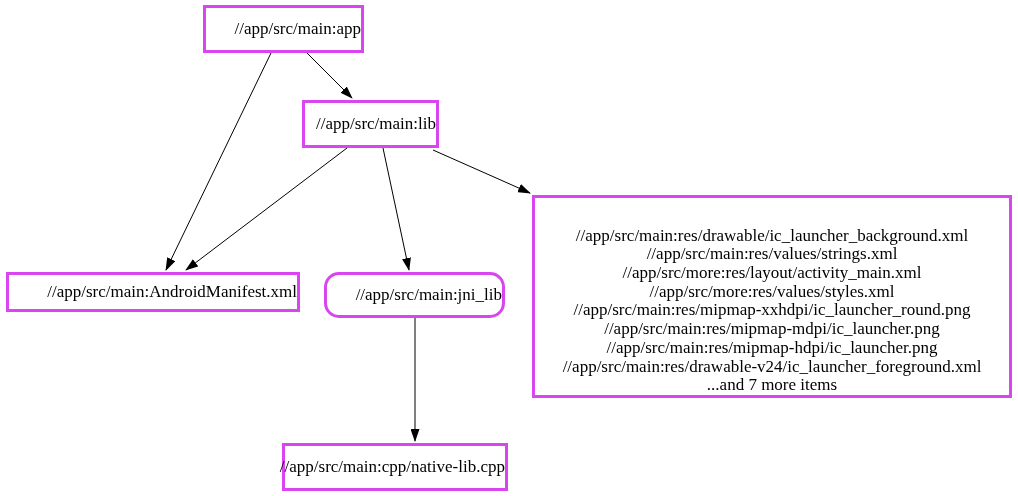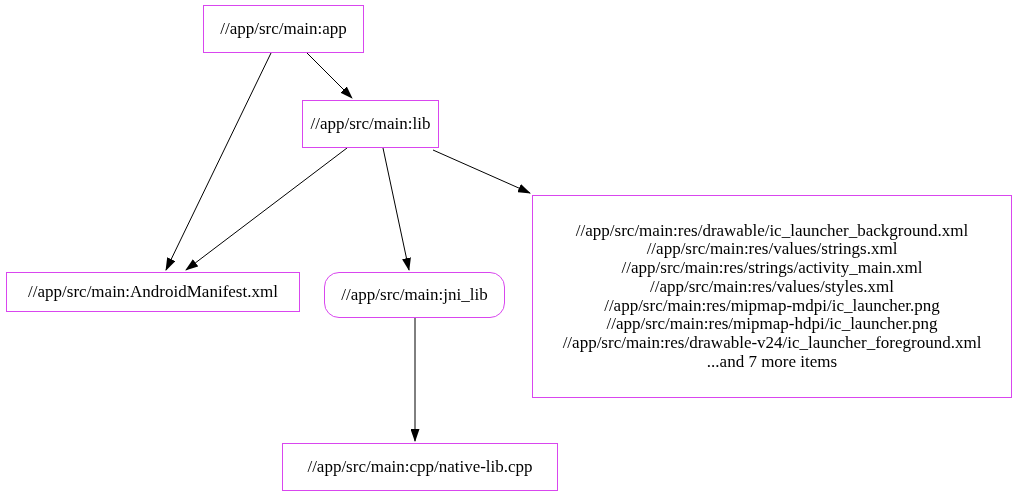--- a/index.html
+++ b/index.html
@@ -19,36 +19,36 @@
   #edge-layer {
     position: absolute;
     left: 0;
     top: 0;
     width: 1018px;
     height: 496px;
   }
   .node {
     position: absolute;
     box-sizing: border-box;
-    border: 1px solid #d946ef;
+    border: 3px solid #d946ef;
     background: #ffffff;
     display: flex;
     align-items: center;
-    justify-content: center;
+    justify-content: flex-end;
     text-align: center;
     font-size: 17px;
     line-height: 18.7px;
     white-space: nowrap;
   }
   #node-app              { left: 203px; top: 5px;   width: 161px; height: 48px; }
   #node-lib              { left: 302px; top: 100px; width: 137px; height: 48px; }
   #node-android-manifest { left: 6px;   top: 272px; width: 294px; height: 40px; }
   #node-jni-lib          { left: 324px; top: 272px; width: 181px; height: 46px; border-radius: 15px; }
   #node-res-group        { left: 532px; top: 195px; width: 480px; height: 203px; flex-direction: column; }
-  #node-native-lib       { left: 282px; top: 443px; width: 276px; height: 48px; }
+  #node-native-lib       { left: 282px; top: 443px; width: 226px; height: 48px; }
   .res-line {
     display: block;
   }
 </style>
 </head>
 <body>
 
 <div id="canvas">
 
   <svg id="edge-layer" width="1018" height="496" viewBox="0 0 1018 496" xmlns="http://www.w3.org/2000/svg">
@@ -77,22 +77,23 @@
     <span>//app/src/main:AndroidManifest.xml</span>
   </div>
 
   <div class="node" id="node-jni-lib">
     <span>//app/src/main:jni_lib</span>
   </div>
 
   <div class="node" id="node-res-group">
     <span class="res-line">//app/src/main:res/drawable/ic_launcher_background.xml</span>
     <span class="res-line">//app/src/main:res/values/strings.xml</span>
-    <span class="res-line">//app/src/main:res/strings/activity_main.xml</span>
-    <span class="res-line">//app/src/main:res/values/styles.xml</span>
+    <span class="res-line">//app/src/more:res/layout/activity_main.xml</span>
+    <span class="res-line">//app/src/more:res/values/styles.xml</span>
+    <span class="res-line">//app/src/main:res/mipmap-xxhdpi/ic_launcher_round.png</span>
     <span class="res-line">//app/src/main:res/mipmap-mdpi/ic_launcher.png</span>
     <span class="res-line">//app/src/main:res/mipmap-hdpi/ic_launcher.png</span>
     <span class="res-line">//app/src/main:res/drawable-v24/ic_launcher_foreground.xml</span>
     <span class="res-line">...and 7 more items</span>
   </div>
 
   <div class="node" id="node-native-lib">
     <span>//app/src/main:cpp/native-lib.cpp</span>
   </div>
 

